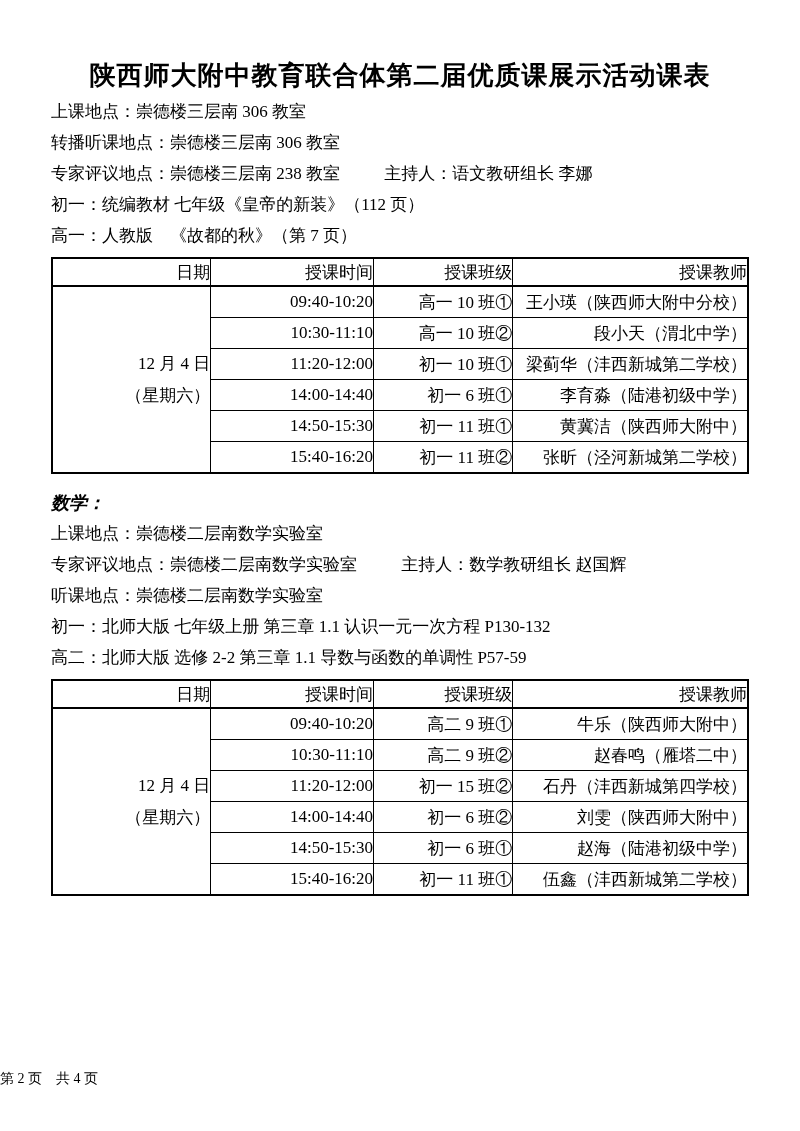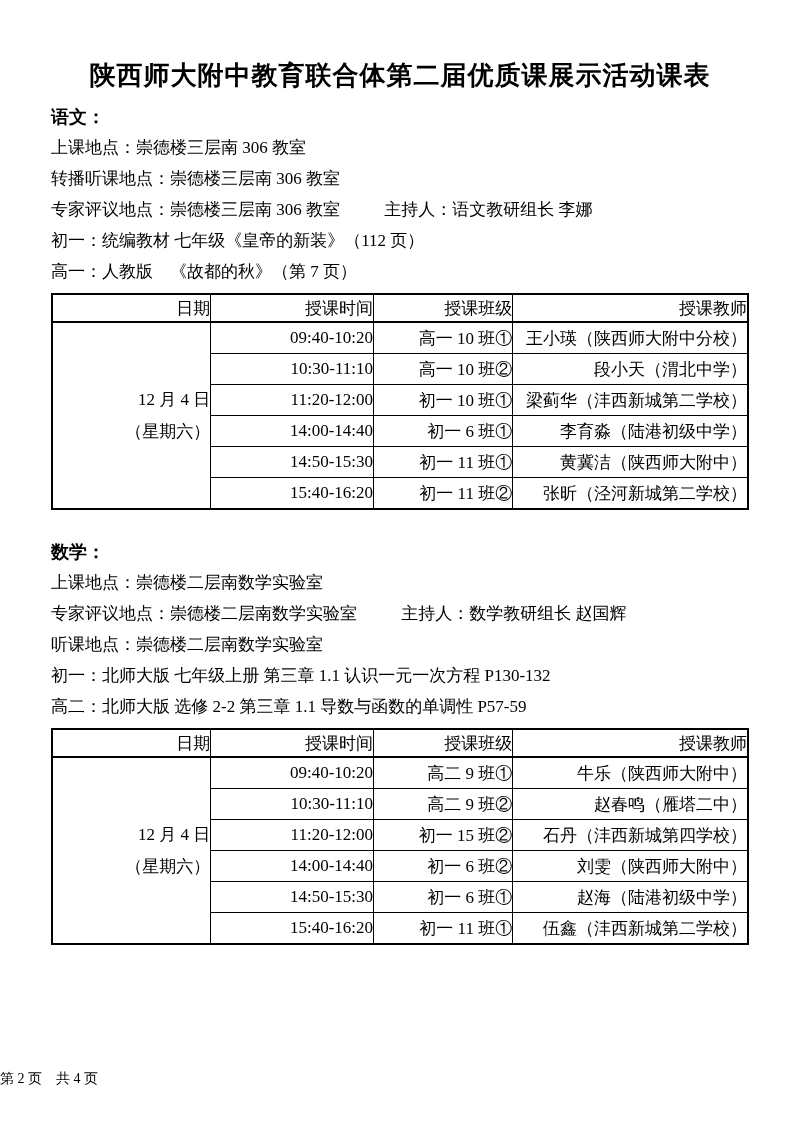--- a/index.html
+++ b/index.html
@@ -28,21 +28,22 @@
     line-height: 40px;
     font-family: "Liberation Serif", "DejaVu Serif", serif;
   }
   .subject-label {
     font-size: 18px;
     font-weight: 700;
     line-height: 30px;
     margin-top: 6px;
   }
   .subject-label.second {
-    margin-top: 27px;
+    margin-top: 14px;
+    font-style: italic;
   }
   .info-line {
     font-size: 17px;
     line-height: 31px;
     white-space: nowrap;
   }
   .host-part {
     margin-left: 2.6em;
   }
   table.schedule {
@@ -82,25 +83,24 @@
   }
 </style>
 </head>
 <body>
 
 <div class="page">
 
   <h1 class="doc-title">陕西师大附中教育联合体第二届优质课展示活动课表</h1>
 
   <section>
-    <div class="subject-label">语文：</div>
     <div class="info-line">上课地点：崇德楼三层南 306 教室</div>
     <div class="info-line">转播听课地点：崇德楼三层南 306 教室</div>
     <div class="info-line">
-      <span>专家评议地点：崇德楼三层南 306 教室</span><span class="host-part">主持人：语文教研组长 李娜</span>
+      <span>专家评议地点：崇德楼三层南 238 教室</span><span class="host-part">主持人：语文教研组长 李娜</span>
     </div>
     <div class="info-line">初一：统编教材 七年级《皇帝的新装》（112 页）</div>
     <div class="info-line">高一：人教版　《故都的秋》（第 7 页）</div>
 
     <table class="schedule">
       <colgroup>
           <col class="c1">
           <col class="c2">
           <col class="c3">
           <col class="c4">

